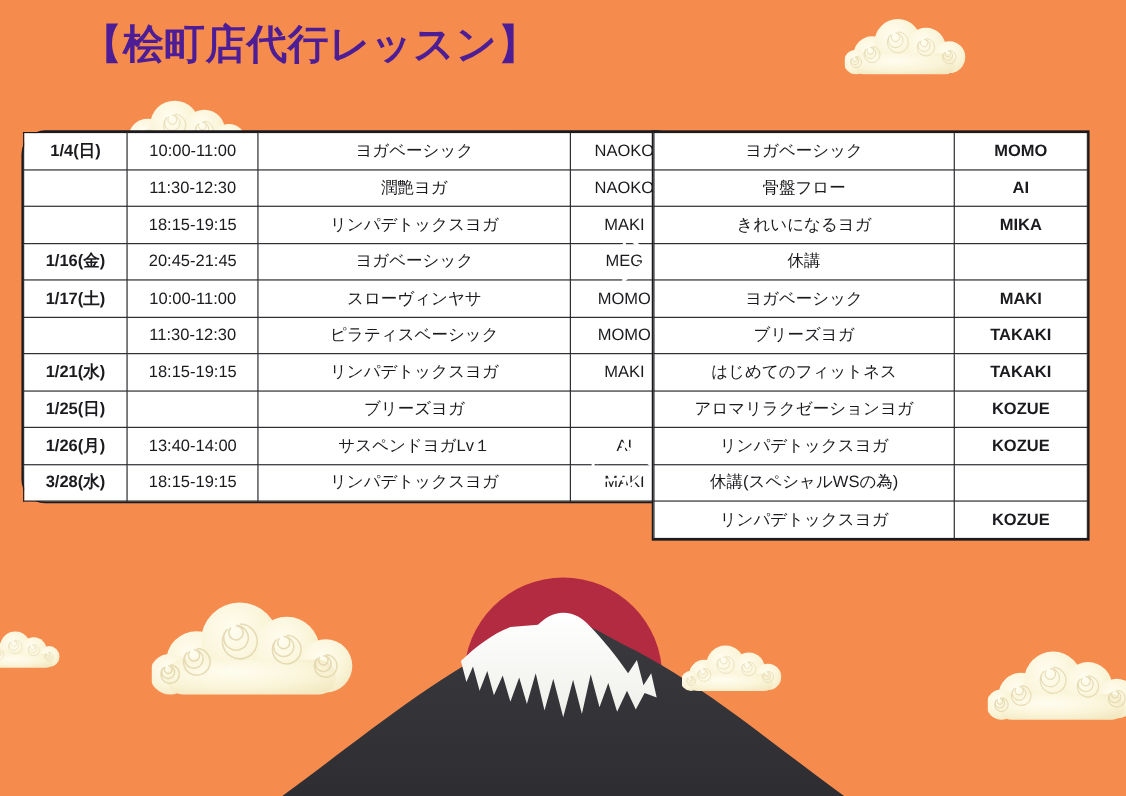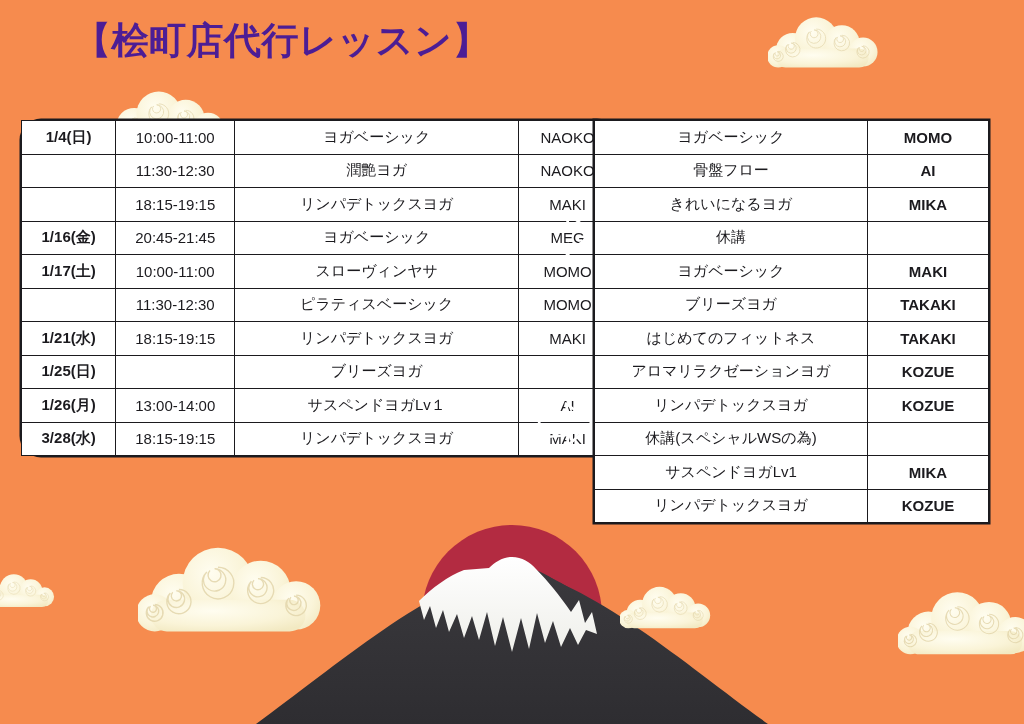--- a/index.html
+++ b/index.html
@@ -217,21 +217,21 @@
         <td class="col-staff">MAKI</td>
       </tr>
       <tr>
         <td class="col-date">1/25(日)</td>
         <td class="col-time"></td>
         <td class="col-lesson">ブリーズヨガ</td>
         <td class="col-staff"></td>
       </tr>
       <tr>
         <td class="col-date">1/26(月)</td>
-        <td class="col-time">13:00-14:00</td>
+        <td class="col-time">13:40-14:00</td>
         <td class="col-lesson">サスペンドヨガLv１</td>
         <td class="col-staff">AI</td>
       </tr>
       <tr>
         <td class="col-date">3/28(水)</td>
         <td class="col-time">18:15-19:15</td>
         <td class="col-lesson">リンパデトックスヨガ</td>
         <td class="col-staff">MAKI</td>
       </tr>
     </tbody>
@@ -280,23 +280,19 @@
       </tr>
       <tr>
         <td class="col-lesson2">リンパデトックスヨガ</td>
         <td class="col-staff2">KOZUE</td>
       </tr>
       <tr>
         <td class="col-lesson2">休講(スペシャルWSの為)</td>
         <td class="col-staff2"></td>
       </tr>
       <tr>
-        <td class="col-lesson2">サスペンドヨガLv1</td>
-        <td class="col-staff2">MIKA</td>
-      </tr>
-      <tr>
         <td class="col-lesson2">リンパデトックスヨガ</td>
         <td class="col-staff2">KOZUE</td>
       </tr>
     </tbody>
   </table>
 
 </div>
 
 </body></html>

